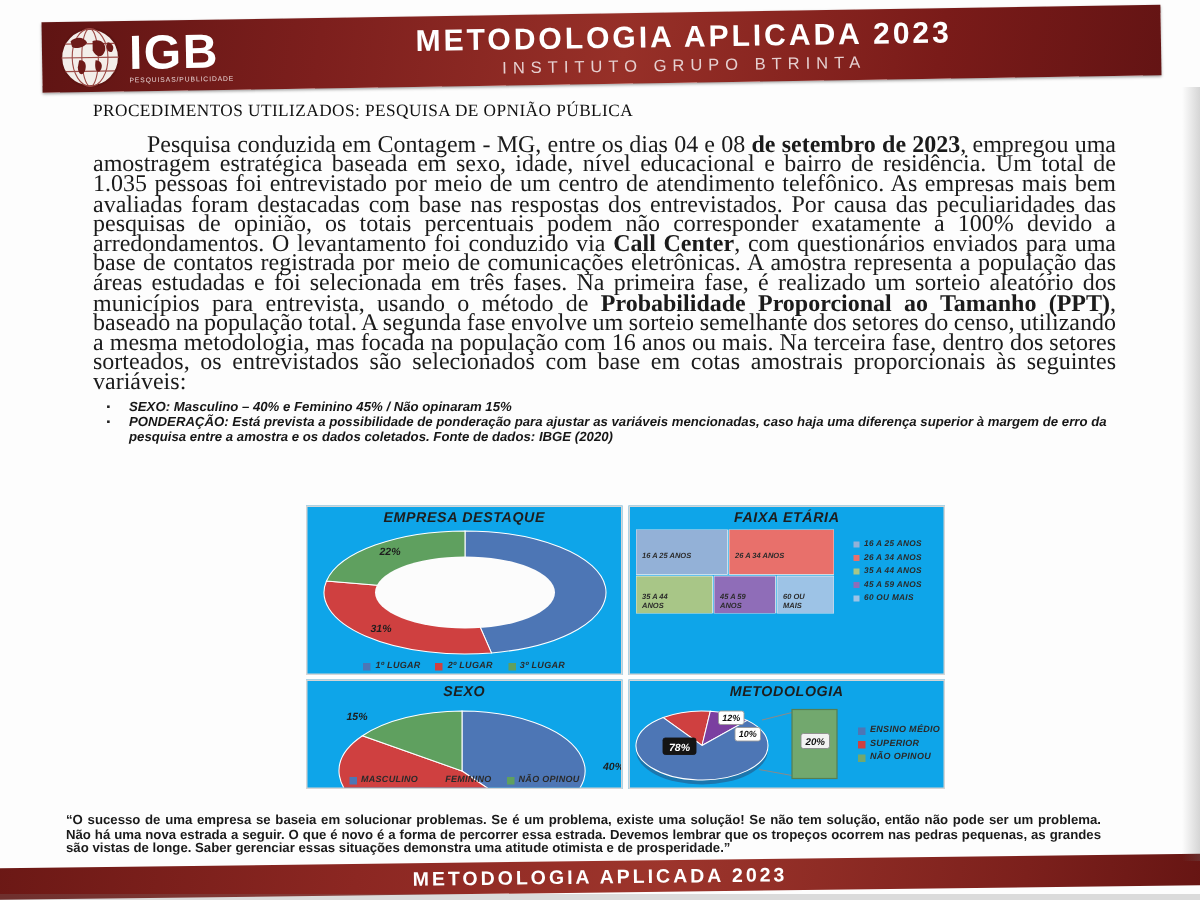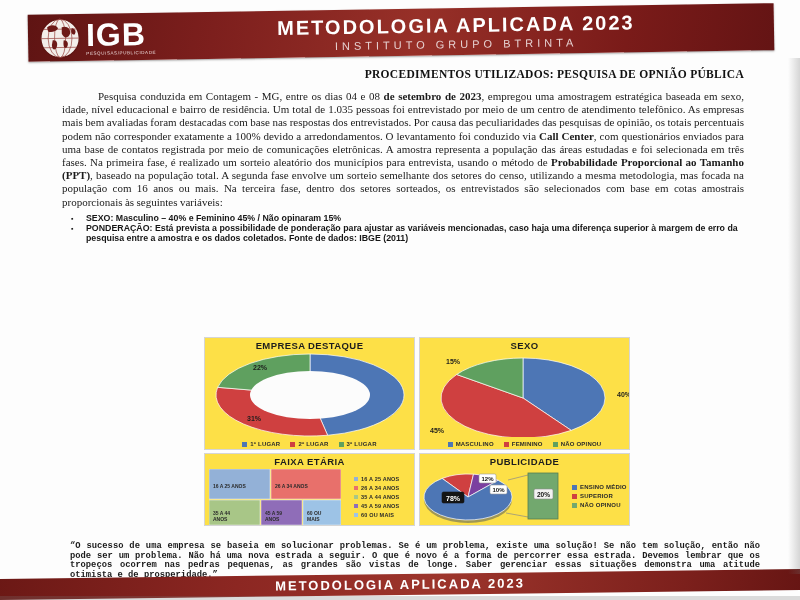--- a/index.html
+++ b/index.html
@@ -14,46 +14,46 @@
   .logo svg{display:block;}
   .logo-text{margin-left:4px;line-height:1;}
   .logo-main{font-size:32px;font-weight:bold;color:#fff;letter-spacing:1px;}
   .logo-sub{font-size:4.5px;color:#e9d6d6;letter-spacing:.6px;margin-top:1px;}
   .header-titles{flex:1;text-align:center;padding-right:18px;}
   .h-title{font-size:20px;font-weight:bold;color:#ffffff;letter-spacing:2px;}
   .h-sub{font-size:11px;color:#e6d0d0;letter-spacing:4px;margin-top:1px;}
 
   
   .content{position:absolute;left:62px;top:68px;width:682px;}
-  .section-title{margin:0 0 10px 0;text-align:right;font-family:"Liberation Serif",serif;
-    font-size:11.5px;font-weight:bold;letter-spacing:.3px;color:#111;}
-  #paragraph{margin:0 0 5px 0;font-family:"Liberation Serif",serif;font-size:11px;line-height:13.2px;
+  .section-title{margin:0 0 10px 0;text-align:left;font-family:"Liberation Serif",serif;
+    font-size:11.5px;font-weight:normal;letter-spacing:.3px;color:#111;}
+  #paragraph{margin:0 0 5px 0;font-family:"Liberation Serif",serif;font-size:16px;line-height:13.2px;
     word-spacing:-0.3px;text-align:justify;color:#1b1b1b;text-indent:36px;}
   ul{list-style:none;margin:0;padding:0 0 0 9px;}
   li{position:relative;padding-left:15px;}
   li::before{content:"▪";position:absolute;left:0;top:0;font-size:7px;color:#222;}
   #bullets-primary li{font-size:9.6px;font-weight:bold;letter-spacing:.2px;color:#1f1f1f;line-height:11px;}
-  #bullets-secondary{margin-top:4px;}
+  #bullets-secondary{margin-top:4px;font-style:italic;}
   #bullets-secondary li{font-size:8.8px;font-weight:bold;color:#161616;line-height:9.6px;margin-bottom:1px;max-width:660px;}
 
   
   .charts{position:absolute;left:204px;top:337px;width:430px;display:grid;
     grid-template-columns:211px 211px;grid-template-rows:113px 73px;gap:3px 4px;}
-  .chart-card{border:1px solid #d5d5d5;background:#fde047;position:relative;overflow:hidden;}
+  .chart-card{border:1px solid #d5d5d5;background:#0ea5e9;position:relative;overflow:hidden;font-style:italic;}
   .chart-title{text-align:center;font-size:9.5px;font-weight:bold;color:#1d1d1d;letter-spacing:.4px;padding-top:2px;}
   .chart-card svg{display:block;font-family:"Liberation Sans",sans-serif;}
   .legend-row{position:absolute;bottom:2px;left:0;right:0;display:flex;justify-content:center;gap:10px;}
   .legend-col{display:flex;flex-direction:column;justify-content:center;gap:3px;}
   .lg-item{display:flex;align-items:center;gap:3px;}
   .lg-sq{width:5px;height:5px;display:inline-block;flex:0 0 auto;}
   .lg-tx{font-size:6px;font-weight:bold;color:#2a2a2a;letter-spacing:.2px;white-space:nowrap;}
   .body-flex{display:flex;padding:2px 4px;align-items:center;}
 
   
-  .quote{position:absolute;left:70px;top:533px;width:690px;font-family:Liberation Mono, monospace;
+  .quote{position:absolute;left:44px;top:533px;width:690px;font-family:Liberation Sans, sans-serif;
     font-size:8.8px;font-weight:bold;line-height:9.8px;text-align:justify;color:#1a1a1a;}
   .footer-bar{position:absolute;left:-5px;top:574px;width:810px;height:21px;
     background:linear-gradient(100deg,#6b1815 0%,#8c2722 30%,#9d352c 55%,#7c201c 85%,#661513 100%);
     transform:rotate(-0.7deg);display:flex;align-items:center;justify-content:center;}
   .footer-bar span{font-size:13px;font-weight:bold;color:#fff;letter-spacing:2px;}
 
   
   .edge-right{position:absolute;top:58px;right:0;width:12px;height:516px;
     background:linear-gradient(90deg,rgba(110,110,110,0),rgba(110,110,110,.28));}
   .edge-bottom{position:absolute;left:0;bottom:0;width:800px;height:4px;background:rgba(120,120,120,.25);}
@@ -85,21 +85,21 @@
       <div class="h-title">METODOLOGIA APLICADA 2023</div>
       <div class="h-sub">INSTITUTO GRUPO BTRINTA</div>
     </div>
   </div>
 
   <div class="content">
     <h2 class="section-title">PROCEDIMENTOS UTILIZADOS: PESQUISA DE OPNIÃO PÚBLICA</h2>
     <p id="paragraph">Pesquisa conduzida em Contagem - MG, entre os dias 04 e 08 <b>de setembro de 2023</b>, empregou uma amostragem estratégica baseada em sexo, idade, nível educacional e bairro de residência. Um total de 1.035 pessoas foi entrevistado por meio de um centro de atendimento telefônico. As empresas mais bem avaliadas foram destacadas com base nas respostas dos entrevistados. Por causa das peculiaridades das pesquisas de opinião, os totais percentuais podem não corresponder exatamente a 100% devido a arredondamentos. O levantamento foi conduzido via <b>Call Center</b>, com questionários enviados para uma base de contatos registrada por meio de comunicações eletrônicas. A amostra representa a população das áreas estudadas e foi selecionada em três fases. Na primeira fase, é realizado um sorteio aleatório dos municípios para entrevista, usando o método de <b>Probabilidade Proporcional ao Tamanho (PPT)</b>, baseado na população total. A segunda fase envolve um sorteio semelhante dos setores do censo, utilizando a mesma metodologia, mas focada na população com 16 anos ou mais. Na terceira fase, dentro dos setores sorteados, os entrevistados são selecionados com base em cotas amostrais proporcionais às seguintes variáveis:</p>
     <ul id="bullets-secondary">
         <li>SEXO: Masculino – 40% e Feminino 45% / Não opinaram 15%</li>
-        <li>PONDERAÇÃO: Está prevista a possibilidade de ponderação para ajustar as variáveis mencionadas, caso haja uma diferença superior à margem de erro da pesquisa entre a amostra e os dados coletados. Fonte de dados: IBGE (2011)</li>
+        <li>PONDERAÇÃO: Está prevista a possibilidade de ponderação para ajustar as variáveis mencionadas, caso haja uma diferença superior à margem de erro da pesquisa entre a amostra e os dados coletados. Fonte de dados: IBGE (2020)</li>
       </ul>
   </div>
 
   <div class="charts">
 
     <div class="chart-card">
       <div class="chart-title">EMPRESA DESTAQUE</div>
       <svg id="svg-empresa" width="211" height="86">
           <path d="M 105,44 L 105,3 A 94,41 0 0 1 122.61384357105814,84.27377727987624 Z" fill="#4d76b5" stroke="#fff" stroke-width="0.7"></path>
           <path d="M 105,44 L 122.61384357105814,84.27377727987624 A 94,41 0 0 1 12.66499843150325,36.31736610198532 Z" fill="#cf4040" stroke="#fff" stroke-width="0.7"></path>
@@ -113,46 +113,20 @@
             <span class="lg-sq" style="background: rgb(77, 118, 181);"></span>
             <span class="lg-tx">1º LUGAR</span>
           </div>
           <div class="lg-item">
             <span class="lg-sq" style="background: rgb(207, 64, 64);"></span>
             <span class="lg-tx">2º LUGAR</span>
           </div>
           <div class="lg-item">
             <span class="lg-sq" style="background: rgb(95, 160, 95);"></span>
             <span class="lg-tx">3º LUGAR</span>
-          </div>
-        </div>
-    </div>
-
-    <div class="chart-card">
-      <div class="chart-title">SEXO</div>
-      <svg id="svg-sexo" width="211" height="86">
-          <path d="M 103,47 L 103,7 A 82,40 0 0 1 151.1983906879828,79.36067977499789 Z" fill="#4d76b5" stroke="#fff" stroke-width="0.7"></path>
-          <path d="M 103,47 L 151.1983906879828,79.36067977499789 A 82,40 0 0 1 36.660606461254304,23.48858990830108 Z" fill="#cf4040" stroke="#fff" stroke-width="0.7"></path>
-          <path d="M 103,47 L 36.660606461254304,23.48858990830108 A 82,40 0 0 1 102.99999999999999,7 Z" fill="#5fa05f" stroke="#fff" stroke-width="0.7"></path>
-          <text x="26" y="13" font-size="7" font-weight="bold" fill="#1d1d1d">15%</text>
-          <text x="10" y="82" font-size="7" font-weight="bold" fill="#1d1d1d">45%</text>
-          <text x="197" y="46" font-size="7" font-weight="bold" fill="#1d1d1d">40%</text>
-        </svg>
-      <div class="legend-row" id="legend-sexo">
-          <div class="lg-item">
-            <span class="lg-sq" style="background: rgb(77, 118, 181);"></span>
-            <span class="lg-tx">MASCULINO</span>
-          </div>
-          <div class="lg-item">
-            <span class="lg-sq" style="background: rgb(207, 64, 64);"></span>
-            <span class="lg-tx">FEMININO</span>
-          </div>
-          <div class="lg-item">
-            <span class="lg-sq" style="background: rgb(95, 160, 95);"></span>
-            <span class="lg-tx">NÃO OPINOU</span>
           </div>
         </div>
     </div>
 
     <div class="chart-card">
       <div class="chart-title">FAIXA ETÁRIA</div>
       <div class="body-flex">
         <svg id="svg-faixa" width="132" height="56">
             <rect x="0" y="0" width="61" height="30" fill="#93b1d7" stroke="#f2f2f2" stroke-width="0.5"></rect>
             <text x="4" y="19" font-size="5" font-weight="bold" fill="#2b2b2b">16 A 25 ANOS</text>
@@ -187,21 +161,47 @@
             </div>
             <div class="lg-item">
               <span class="lg-sq" style="background: rgb(157, 195, 230); width: 4px; height: 4px;"></span>
               <span class="lg-tx" style="font-size: 5.5px;">60 OU MAIS</span>
             </div>
           </div>
       </div>
     </div>
 
     <div class="chart-card">
-      <div class="chart-title">PUBLICIDADE</div>
+      <div class="chart-title">SEXO</div>
+      <svg id="svg-sexo" width="211" height="86">
+          <path d="M 103,47 L 103,7 A 82,40 0 0 1 151.1983906879828,79.36067977499789 Z" fill="#4d76b5" stroke="#fff" stroke-width="0.7"></path>
+          <path d="M 103,47 L 151.1983906879828,79.36067977499789 A 82,40 0 0 1 36.660606461254304,23.48858990830108 Z" fill="#cf4040" stroke="#fff" stroke-width="0.7"></path>
+          <path d="M 103,47 L 36.660606461254304,23.48858990830108 A 82,40 0 0 1 102.99999999999999,7 Z" fill="#5fa05f" stroke="#fff" stroke-width="0.7"></path>
+          <text x="26" y="13" font-size="7" font-weight="bold" fill="#1d1d1d">15%</text>
+          <text x="10" y="82" font-size="7" font-weight="bold" fill="#1d1d1d">45%</text>
+          <text x="197" y="46" font-size="7" font-weight="bold" fill="#1d1d1d">40%</text>
+        </svg>
+      <div class="legend-row" id="legend-sexo">
+          <div class="lg-item">
+            <span class="lg-sq" style="background: rgb(77, 118, 181);"></span>
+            <span class="lg-tx">MASCULINO</span>
+          </div>
+          <div class="lg-item">
+            <span class="lg-sq" style="background: rgb(207, 64, 64);"></span>
+            <span class="lg-tx">FEMININO</span>
+          </div>
+          <div class="lg-item">
+            <span class="lg-sq" style="background: rgb(95, 160, 95);"></span>
+            <span class="lg-tx">NÃO OPINOU</span>
+          </div>
+        </div>
+    </div>
+
+    <div class="chart-card">
+      <div class="chart-title">METODOLOGIA</div>
       <div class="body-flex" style="padding:0 2px;">
         <svg id="svg-escolaridade" width="146" height="58">
             <ellipse cx="46" cy="33" rx="44" ry="23" fill="#2e3f63" opacity="0.45"></ellipse>
             <path d="M 46,30 L 20.137448899131186,11.392609129376208 A 44,23 0 0 1 51.51466227682938,7.181361869767009 Z" fill="#cf4040" stroke="#fff" stroke-width="0.7"></path>
             <path d="M 46,30 L 51.51466227682938,7.181361869767009 A 44,23 0 0 1 76.12007266086229,13.233721569307534 Z" fill="#7b3fa0" stroke="#fff" stroke-width="0.7"></path>
             <path d="M 46,30 L 76.12007266086229,13.233721569307534 A 44,23 0 1 1 20.137448899131176,11.392609129376211 Z" fill="#4d76b5" stroke="#fff" stroke-width="0.7"></path>
             <line x1="86" y1="13" x2="106" y2="8" stroke="#8a8a8a" stroke-width="0.7"></line>
             <line x1="84" y1="46" x2="106" y2="50" stroke="#8a8a8a" stroke-width="0.7"></line>
             <rect x="106" y="6" width="30" height="46" fill="#72a86e" stroke="#567e52" stroke-width="0.8"></rect>
             <rect x="20" y="25" width="22" height="11" rx="1.5" fill="#141414" stroke="#141414" stroke-width="0.6"></rect>

